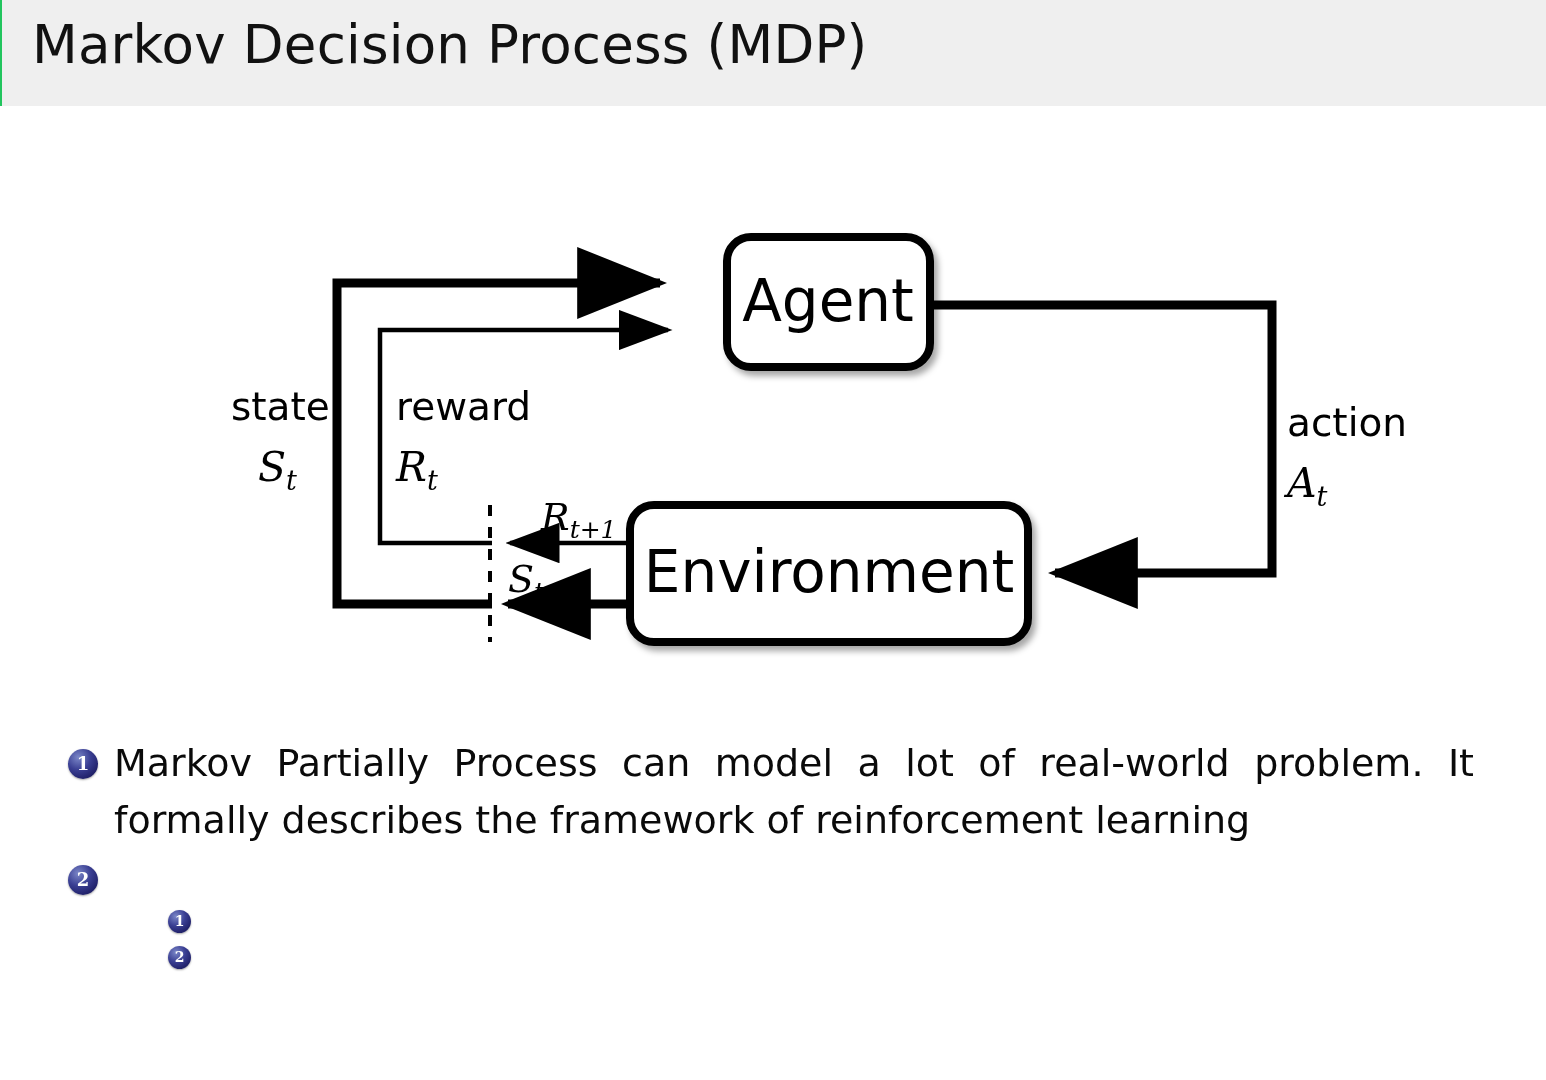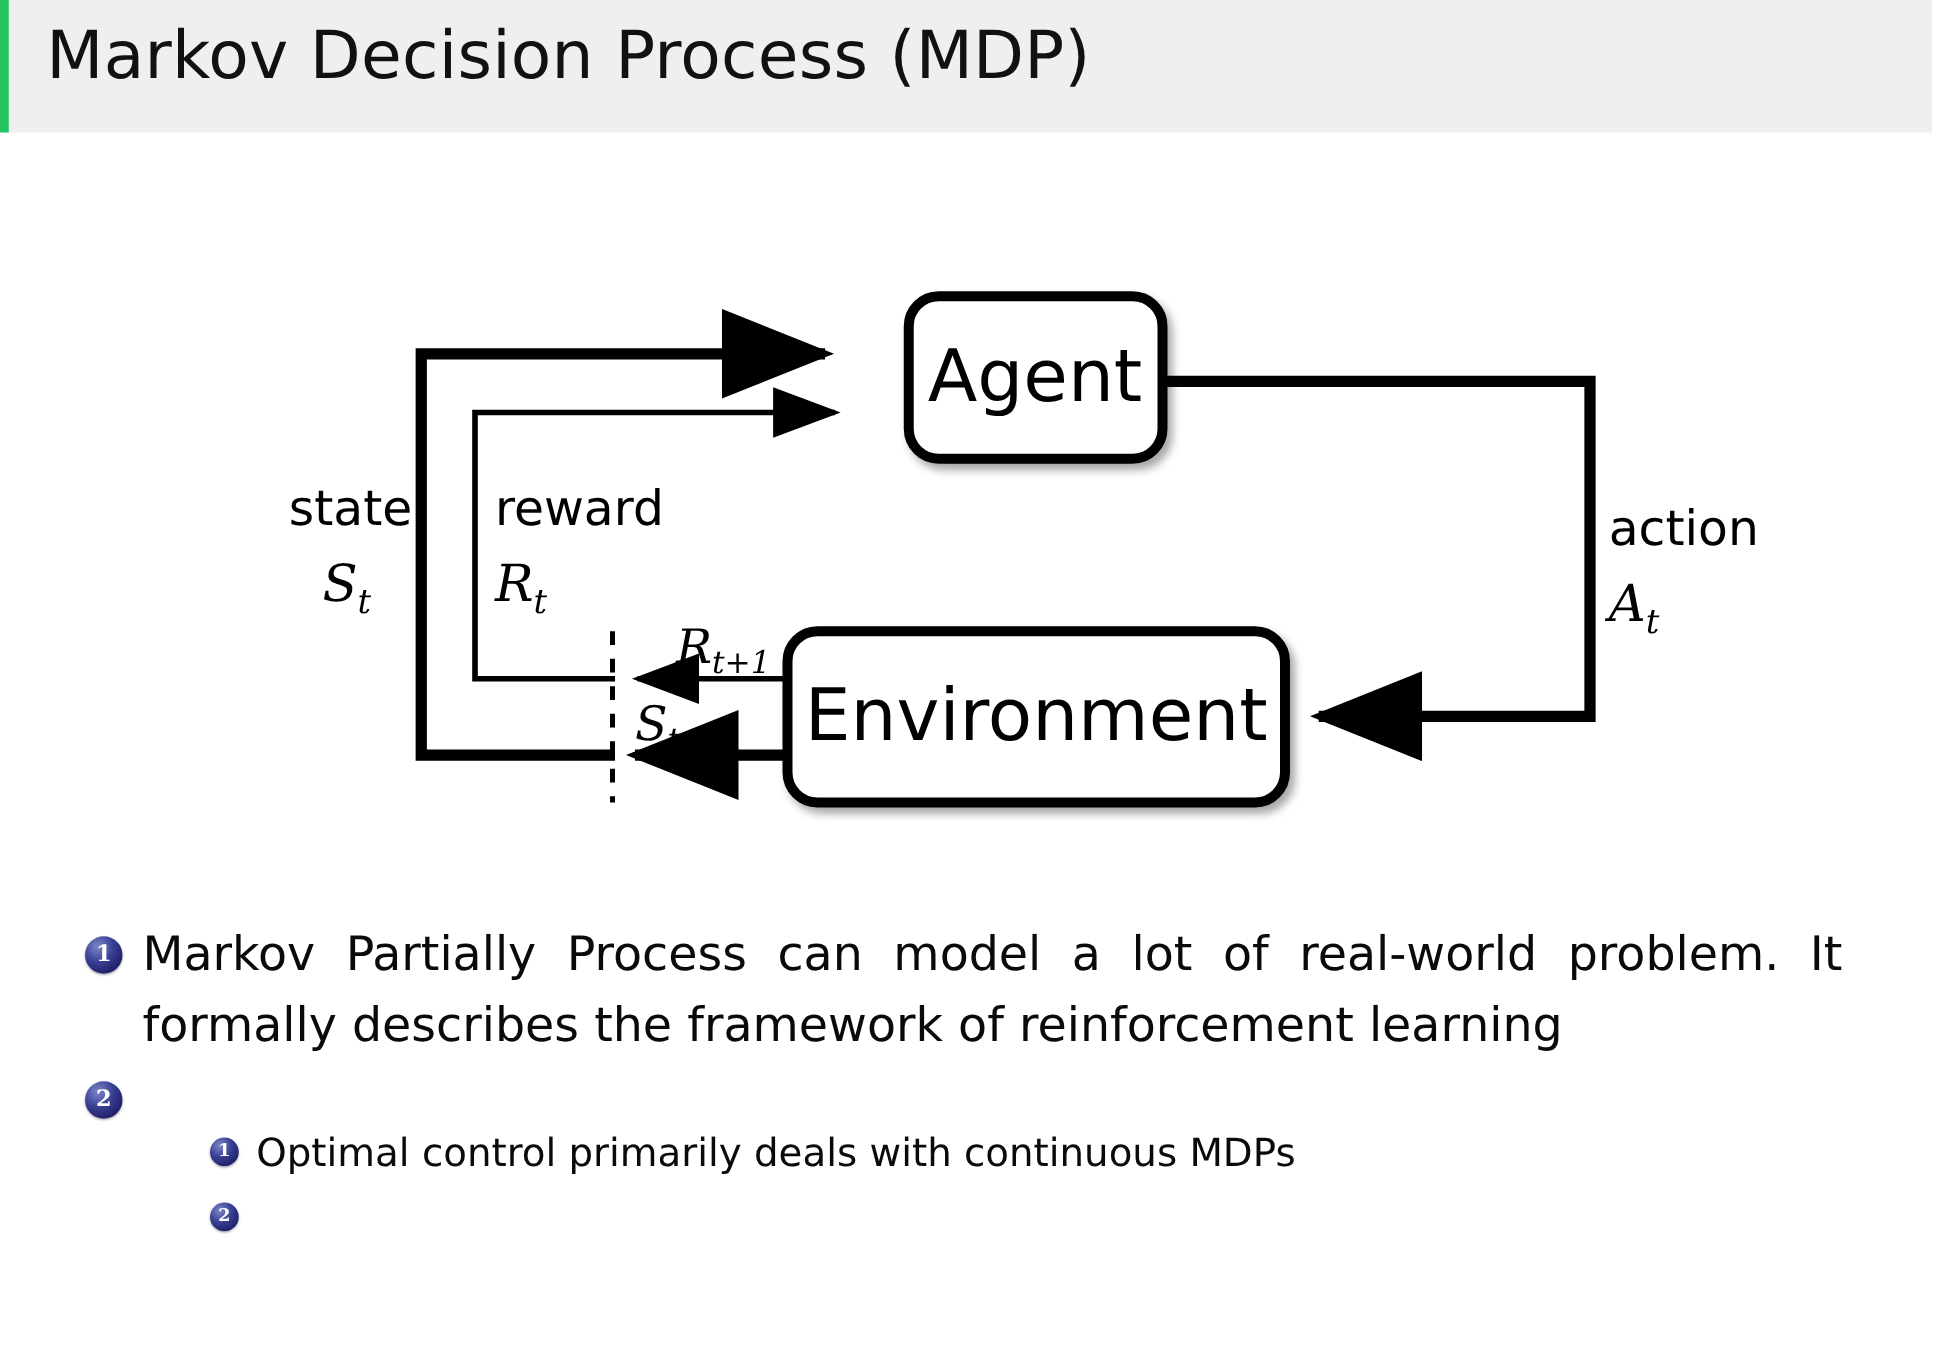--- a/index.html
+++ b/index.html
@@ -18,21 +18,21 @@
   }
 
   
   #title-bar {
     position: absolute;
     left: 0; top: 0;
     width: 1546px;
     height: 106px;
     background: #efefef;
     box-sizing: border-box;
-    border-left: 7px solid #22c55e;
+    border-left: 2px solid #22c55e;
   }
   #title-text {
     position: absolute;
     left: 30px;
     top: 14px;
     font-family: "DejaVu Sans", sans-serif;
     font-size: 53px;
     font-weight: 400;
     letter-spacing: 0.2px;
     color: #111111;
@@ -198,20 +198,19 @@
     <div class="badge">1</div>
     <div class="bullet-text">Markov Partially Process can model a lot of real-world problem. It formally describes the framework of reinforcement learning</div>
   </div>
 
   <div class="bullet-row level1">
     <div class="badge">2</div>
   </div>
 
   <div class="bullet-row level2">
     <div class="badge">1</div>
-    <div class="bullet-text">Optimal control primarily deals with continuous MDPs</div>
   </div>
 
   <div class="bullet-row level2">
     <div class="badge">2</div>
   </div>
 
 </div>
 
 </body></html>

